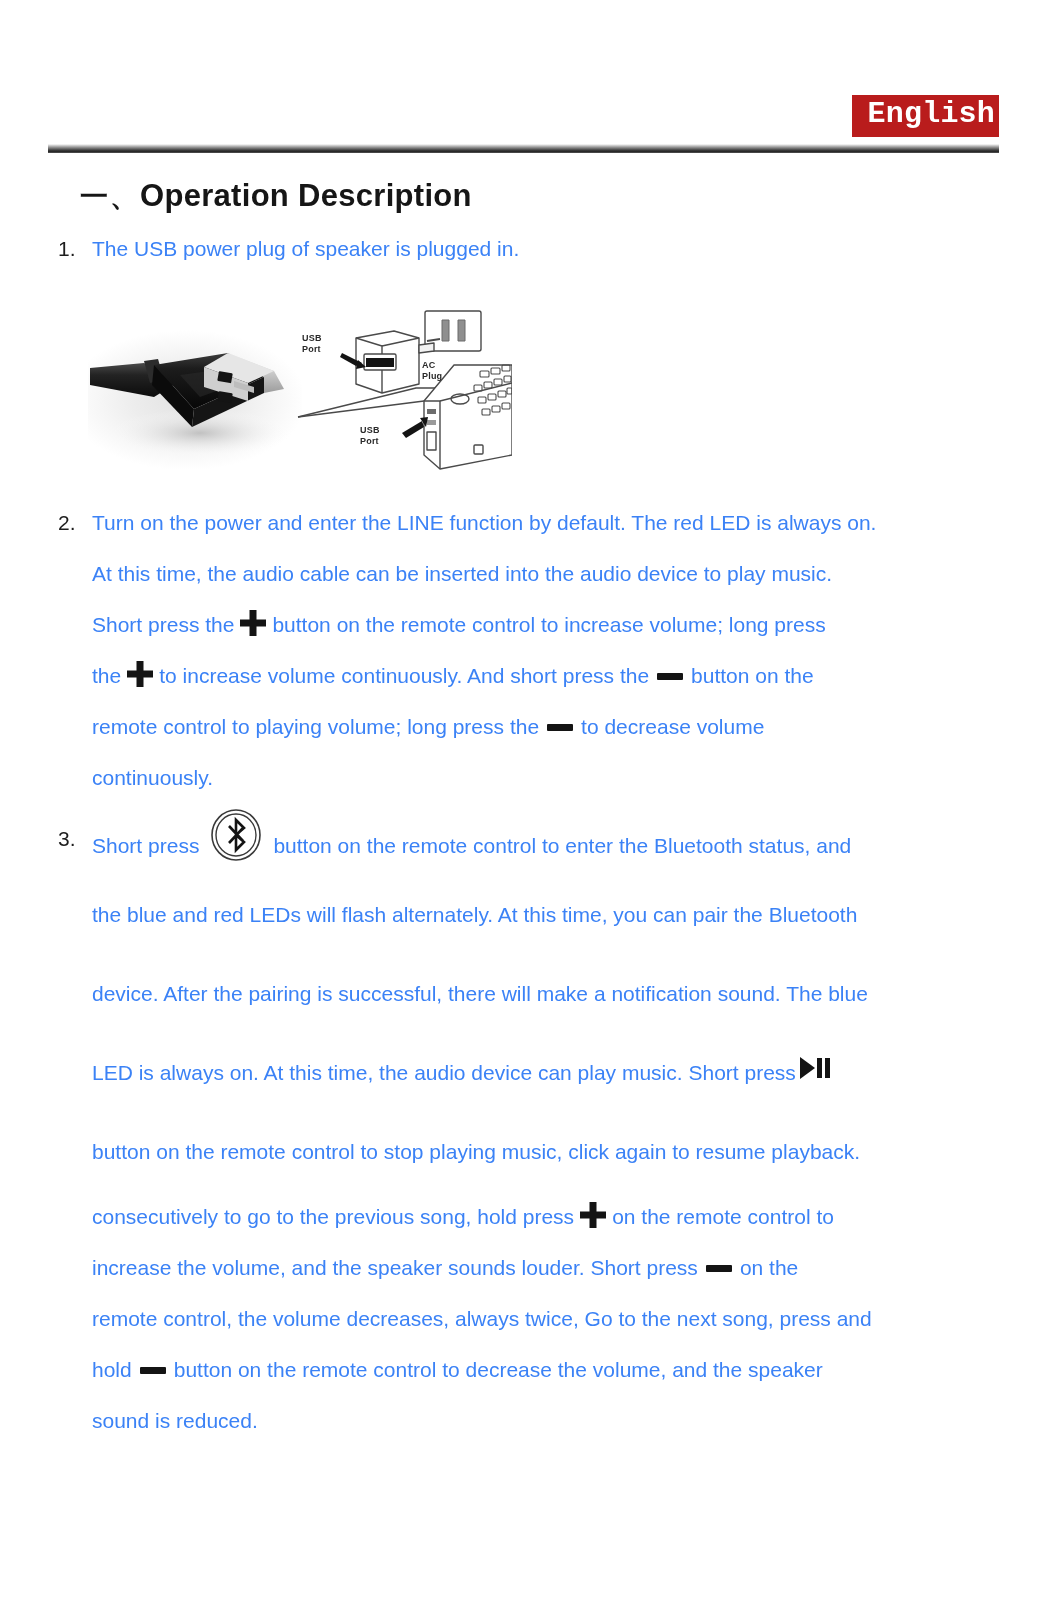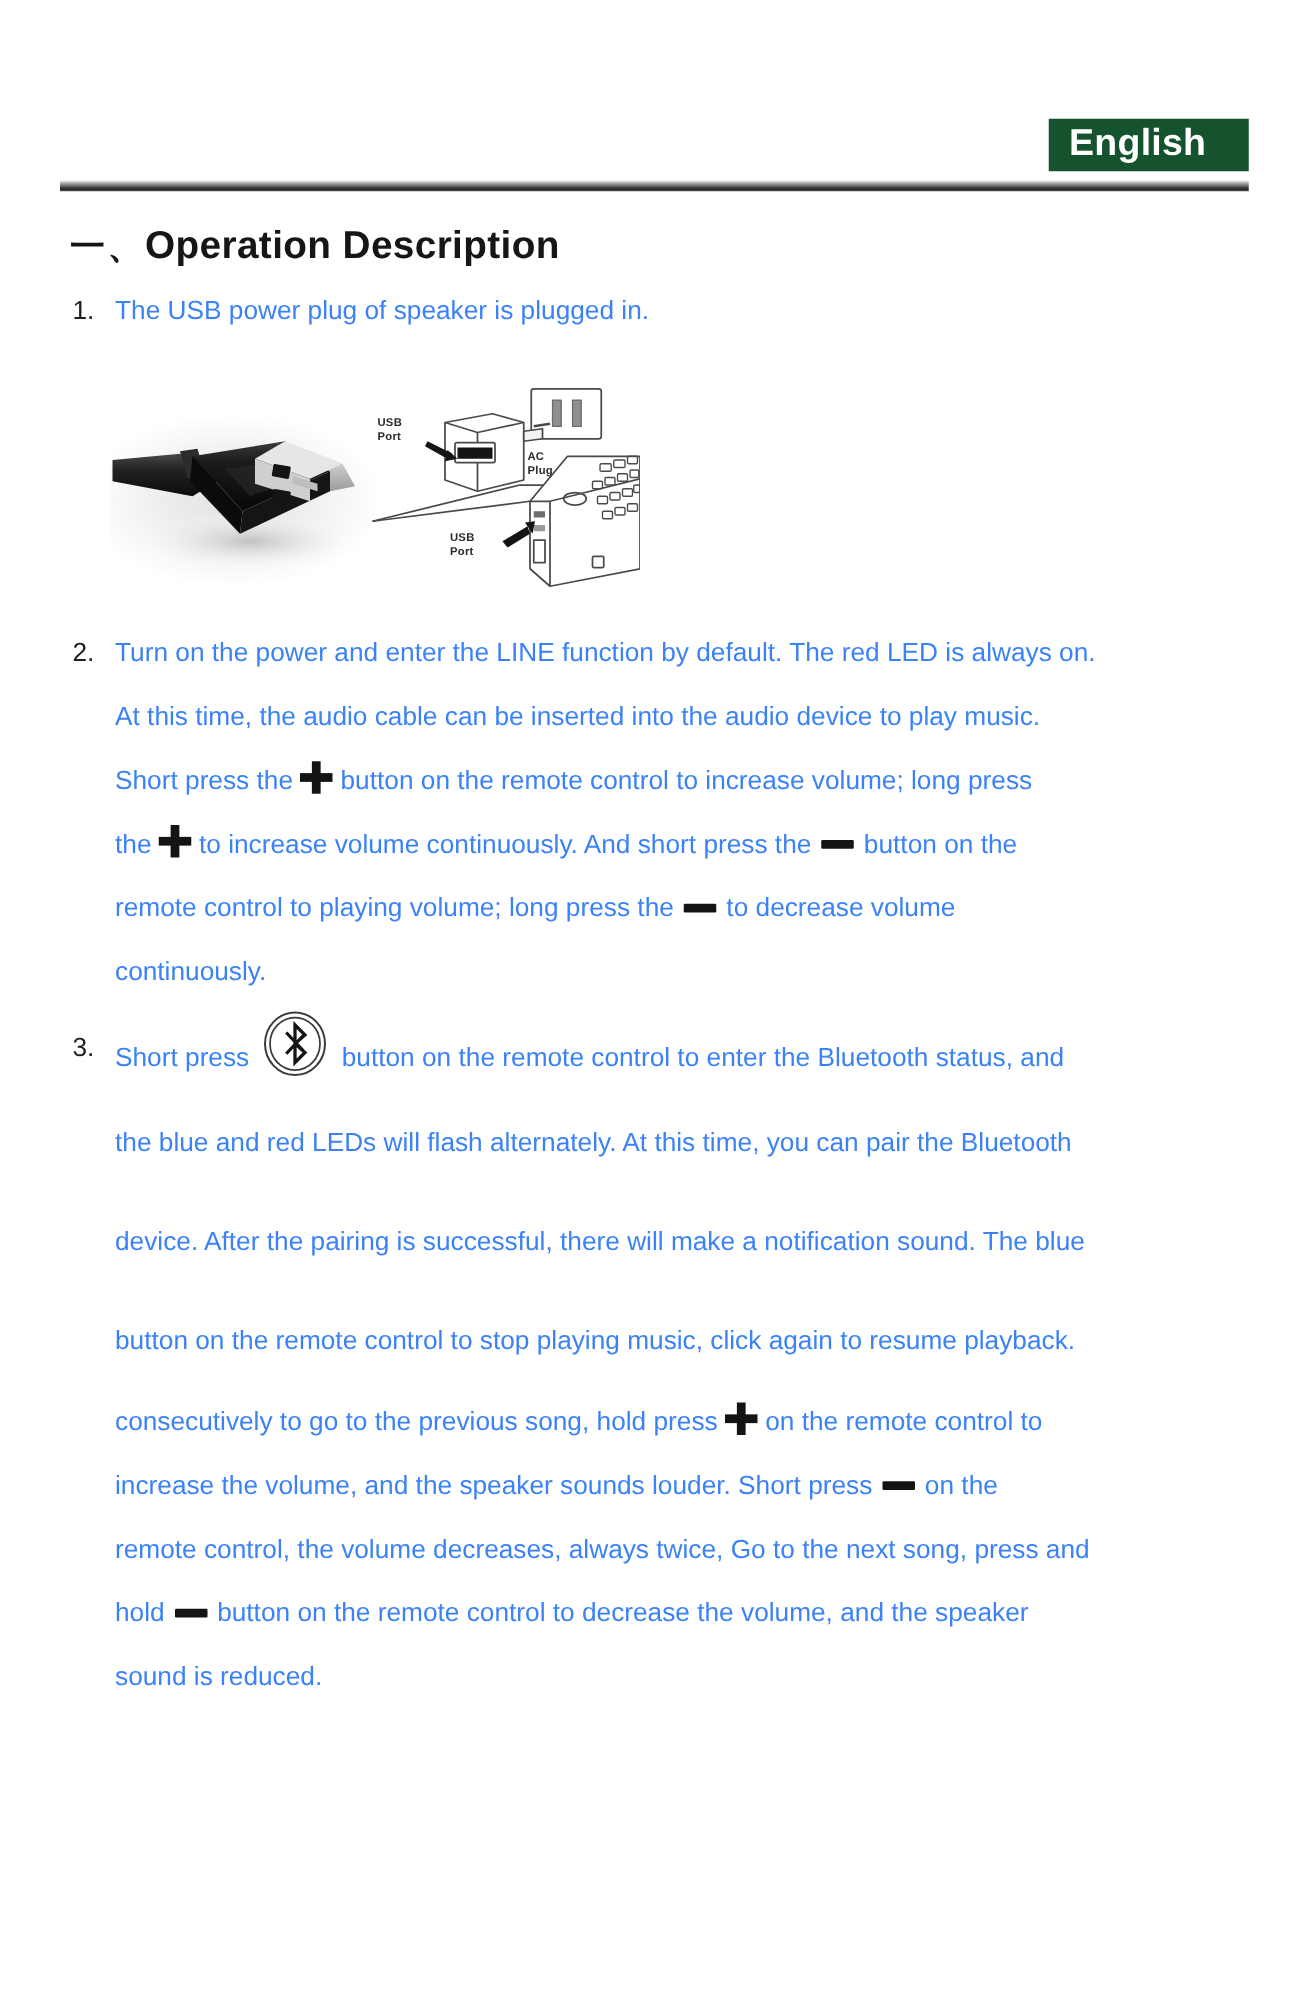--- a/index.html
+++ b/index.html
@@ -29,28 +29,28 @@
     position: absolute;
     top: 96px;
     left: 48px;
     right: 48px;
     height: 40px;
     display: flex;
     justify-content: flex-end;
     align-items: center;
   }
   .lang-badge {
-    background: #14532d;
+    background: #b91c1c;
     color: #ffffff;
     font-size: 30px;
     font-weight: bold;
     letter-spacing: 0.2px;
-    padding: 4px 34px 7px 16px;
+    padding: 4px 4px 7px 16px;
     line-height: 1.05;
-    font-family: Liberation Sans, sans-serif;
+    font-family: Liberation Mono, monospace;
   }
   .rule {
     position: absolute;
     top: 144px;
     left: 48px;
     width: 951px;
     height: 9px;
     background: linear-gradient(to bottom,
         #ffffff 0%,
         #c9c9c9 18%,
@@ -58,21 +58,21 @@
         #6a6a6a 52%,
         #3a3a3a 70%,
         #262626 86%,
         #5c5c5c 100%);
   }
 
   
   .section-heading {
     position: absolute;
     top: 178px;
-    left: 56px;
+    left: 80px;
     font-size: 31px;
     font-weight: bold;
     color: #161616;
     white-space: nowrap;
     letter-spacing: 0.3px;
   }
   .section-heading .cjk {
     font-family: "DejaVu Sans", sans-serif;
     font-weight: bold;
     font-size: 28px;
@@ -272,20 +272,23 @@
       <div class="item-body">
         <div class="seg-tight" style="line-height:40px">
           <span>Short press</span><span class="ic ic-bt"><svg width="54" height="56" viewBox="0 0 54 56">
                 <ellipse cx="27" cy="28" rx="24" ry="25" fill="none" stroke="#3a3a3a" stroke-width="1.6"></ellipse>
                 <ellipse cx="27" cy="28" rx="20" ry="21" fill="none" stroke="#3a3a3a" stroke-width="1.4"></ellipse>
                 <path d="M27 13 L35 21 L27 28 L27 13 Z M27 28 L35 35 L27 43 L27 28 Z M20 19 L34 34 M20 36 L34 21" fill="none" stroke="#141414" stroke-width="2.6" stroke-linejoin="miter" stroke-linecap="butt"></path>
               </svg></span><span>button on the remote control to enter the Bluetooth status, and</span>
         </div>
         <div class="seg-wide">the blue and red LEDs will flash alternately. At this time, you can pair the Bluetooth</div>
         <div class="seg-wide">device. After the pairing is successful, there will make a notification sound. The blue</div>
+        <div class="seg-wide">
+          <span>LED is always on. At this time, the audio device can play music. Short press</span><span class="ic ic-playpause"><span class="tri"></span><span class="bar1"></span><span class="bar2"></span></span>
+        </div>
         <div class="seg-wide">button on the remote control to stop playing music, click again to resume playback.</div>
         <div class="seg-tight">
           <span>consecutively to go to the previous song, hold press</span><span class="ic ic-plus"></span><span>on the remote control to</span>
         </div>
         <div class="seg-tight">
           <span>increase the volume, and the speaker sounds louder. Short press</span><span class="ic ic-minus"></span><span>on the</span>
         </div>
         <div class="seg-tight">remote control, the volume decreases, always twice, Go to the next song, press and</div>
         <div class="seg-tight">
           <span>hold</span><span class="ic ic-minus"></span><span>button on the remote control to decrease the volume, and the speaker</span>

